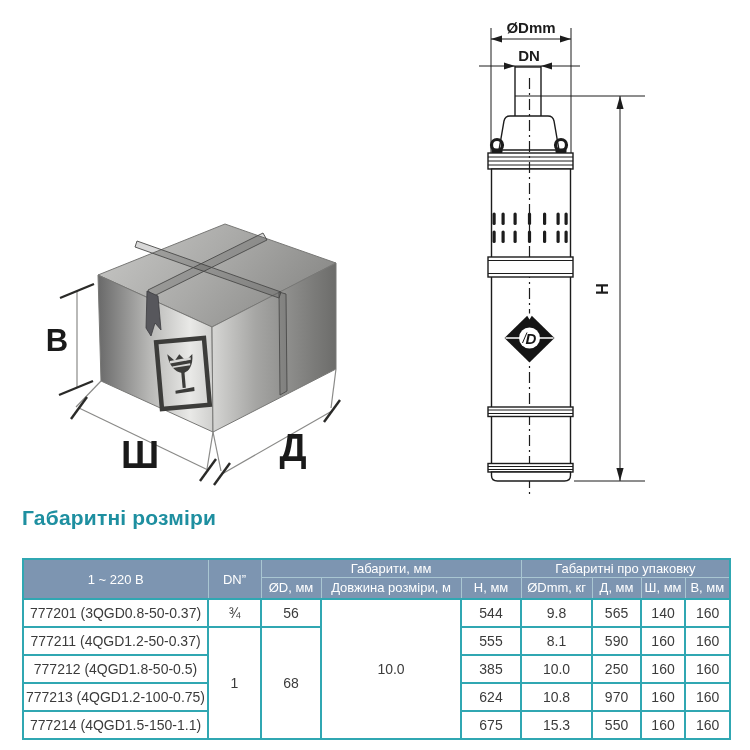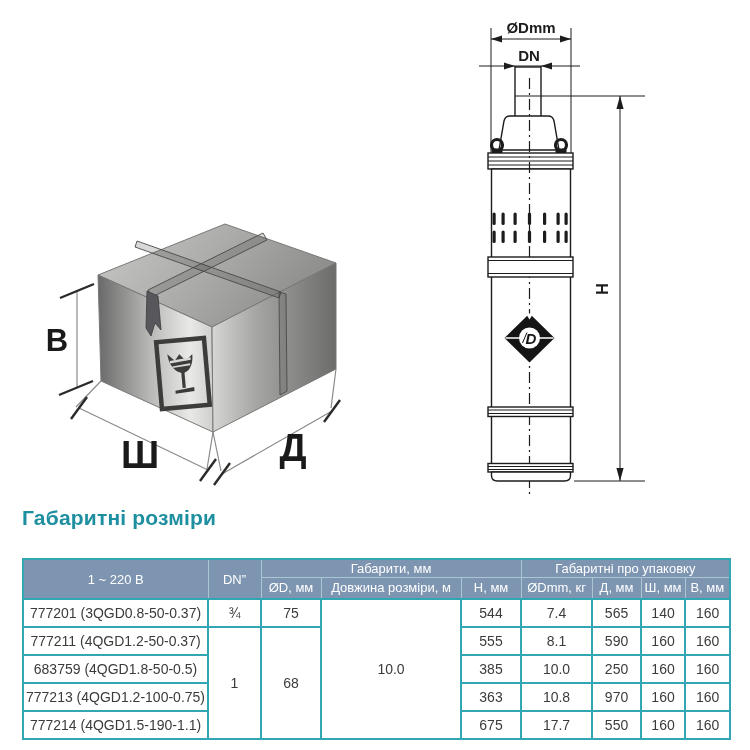--- a/index.html
+++ b/index.html
@@ -217,58 +217,58 @@
         <th>ØDmm, кг</th>
         <th>Д, мм</th>
         <th>Ш, мм</th>
         <th>В, мм</th>
       </tr>
     </thead>
     <tbody>
       <tr>
         <td>777201 (3QGD0.8-50-0.37)</td>
         <td>¾</td>
-        <td>75</td>
+        <td>56</td>
         <td rowspan="5">10.0</td>
         <td>544</td>
-        <td>7.4</td>
+        <td>9.8</td>
         <td>565</td>
         <td>140</td>
         <td>160</td>
       </tr>
       <tr>
         <td>777211 (4QGD1.2-50-0.37)</td>
         <td rowspan="4">1</td>
         <td rowspan="4">68</td>
         <td>555</td>
         <td>8.1</td>
         <td>590</td>
         <td>160</td>
         <td>160</td>
       </tr>
       <tr>
-        <td>683759 (4QGD1.8-50-0.5)</td>
+        <td>777212 (4QGD1.8-50-0.5)</td>
         <td>385</td>
         <td>10.0</td>
         <td>250</td>
         <td>160</td>
         <td>160</td>
       </tr>
       <tr>
         <td>777213 (4QGD1.2-100-0.75)</td>
-        <td>363</td>
+        <td>624</td>
         <td>10.8</td>
         <td>970</td>
         <td>160</td>
         <td>160</td>
       </tr>
       <tr>
-        <td>777214 (4QGD1.5-190-1.1)</td>
+        <td>777214 (4QGD1.5-150-1.1)</td>
         <td>675</td>
-        <td>17.7</td>
+        <td>15.3</td>
         <td>550</td>
         <td>160</td>
         <td>160</td>
       </tr>
     </tbody>
   </table>
 
 </div>
 
 </body></html>

